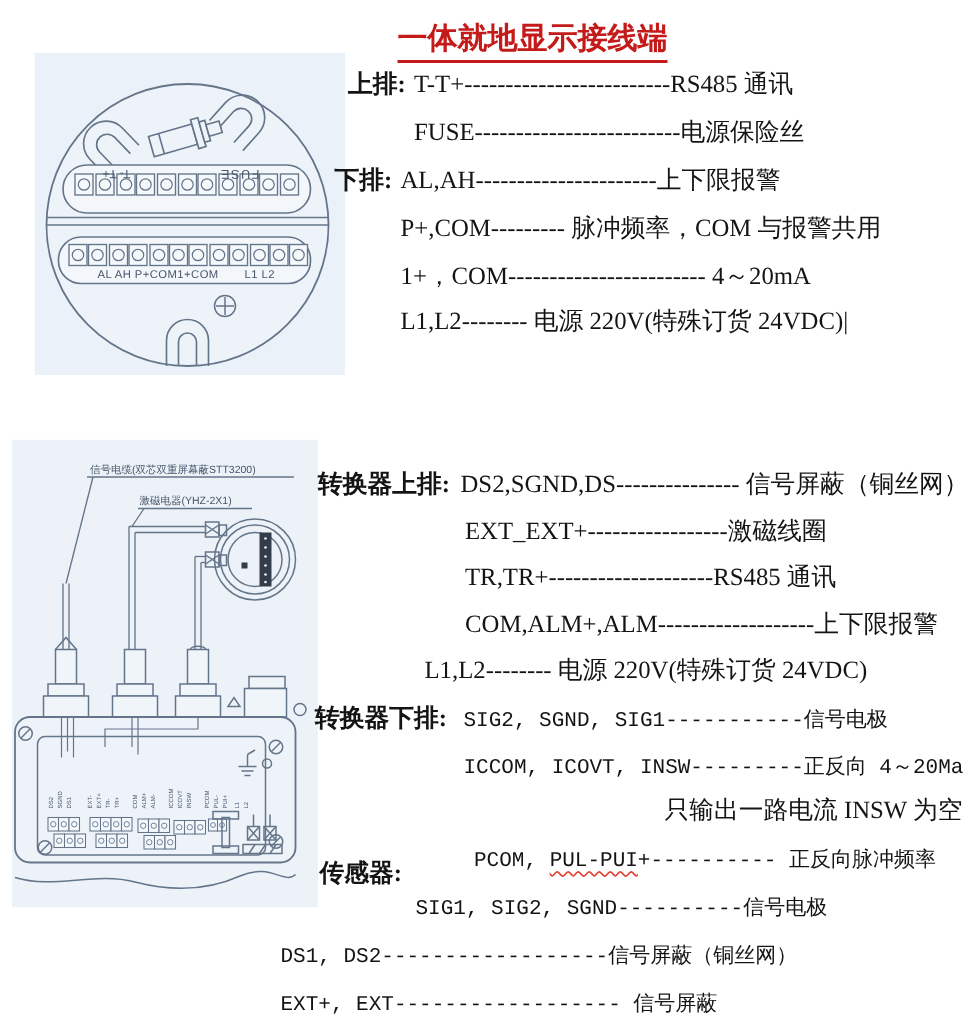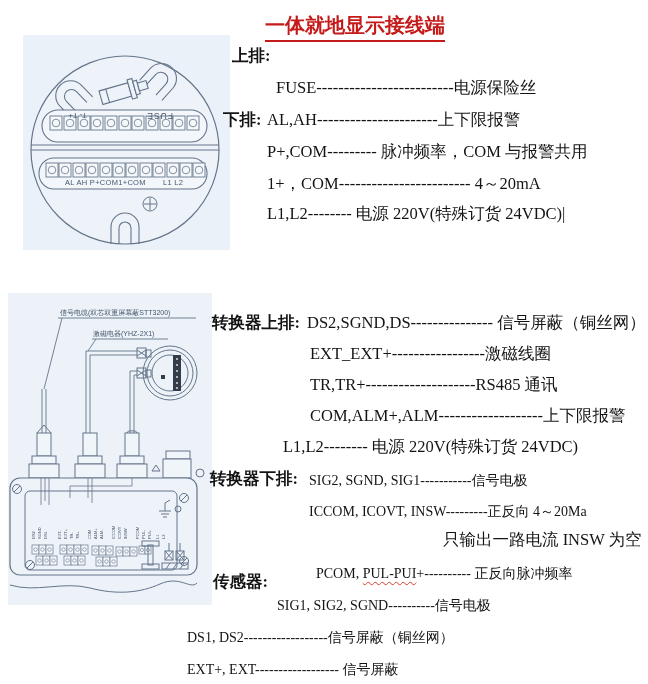--- a/index.html
+++ b/index.html
@@ -1,20 +1,20 @@
 <!DOCTYPE html>
 <html><head>
 <meta charset="utf-8">
 <style>
   html,body{margin:0;padding:0;background:#ffffff;}
   .page{position:relative;width:648px;height:684px;background:#ffffff;overflow:hidden;
         font-family:"Liberation Serif","DejaVu Serif",serif;}
   .ln{position:absolute;white-space:pre;color:#141414;line-height:1.15;}
   .t{font-family:"Liberation Serif","DejaVu Serif",serif;font-size:16.5px;}
-  .m{font-family:Liberation Serif, serif;font-size:14px;}
+  .m{font-family:Liberation Mono, monospace;font-size:14px;}
   .b{font-weight:bold;}
   .title{position:absolute;left:265px;top:12px;font-family:"Liberation Sans","DejaVu Sans",sans-serif;
          font-size:20px;font-weight:bold;color:#c51a1a;border-bottom:2px solid #c51a1a;padding-bottom:1px;}
   .sec{position:absolute;left:227px;top:254px;font-size:21px;color:#1c1c1c;}
   .sq{text-decoration-line:underline;text-decoration-style:wavy;text-decoration-color:#e23b2e;
       text-decoration-thickness:1px;text-underline-offset:3px;}
   .caret{font-weight:normal;}
   svg{position:absolute;}
   .dsvg text{font-family:"Liberation Sans","DejaVu Sans",sans-serif;fill:#46566b;}
 </style>
@@ -124,20 +124,21 @@
     </g>
 
     <g stroke="#64758a" fill="none" stroke-width="1">
       <circle cx="127" cy="169" r="7"></circle>
       <line x1="121" y1="169" x2="133" y2="169"></line>
         <line x1="127" y1="163" x2="127" y2="175"></line>
     </g>
   </svg>
 
   <div class="ln t b" style="left:232px;top:47px;">上排:</div>
+  <div class="ln t" style="left:276px;top:47px;">T-T+-------------------------RS485 通讯</div>
   <div class="ln t" style="left:276px;top:79px;">FUSE-------------------------电源保险丝</div>
   <div class="ln t b" style="left:223px;top:111px;">下排:</div>
   <div class="ln t" style="left:267px;top:111px;">AL,AH----------------------上下限报警</div>
   <div class="ln t" style="left:267px;top:143px;">P+,COM--------- 脉冲频率，COM 与报警共用</div>
   <div class="ln t" style="left:267px;top:175px;">1+，COM------------------------ 4～20mA</div>
   <div class="ln t" style="left:267px;top:205px;"><span>L1,L2-------- 电源 220V(特殊订货 24VDC)</span><span class="caret">|</span></div>
 
 
   <svg class="dsvg" style="left:8px;top:293px;" width="204" height="312" viewBox="0 0 204 312">
     <rect x="0" y="0" width="204" height="312" fill="#ecf2f8"></rect>

